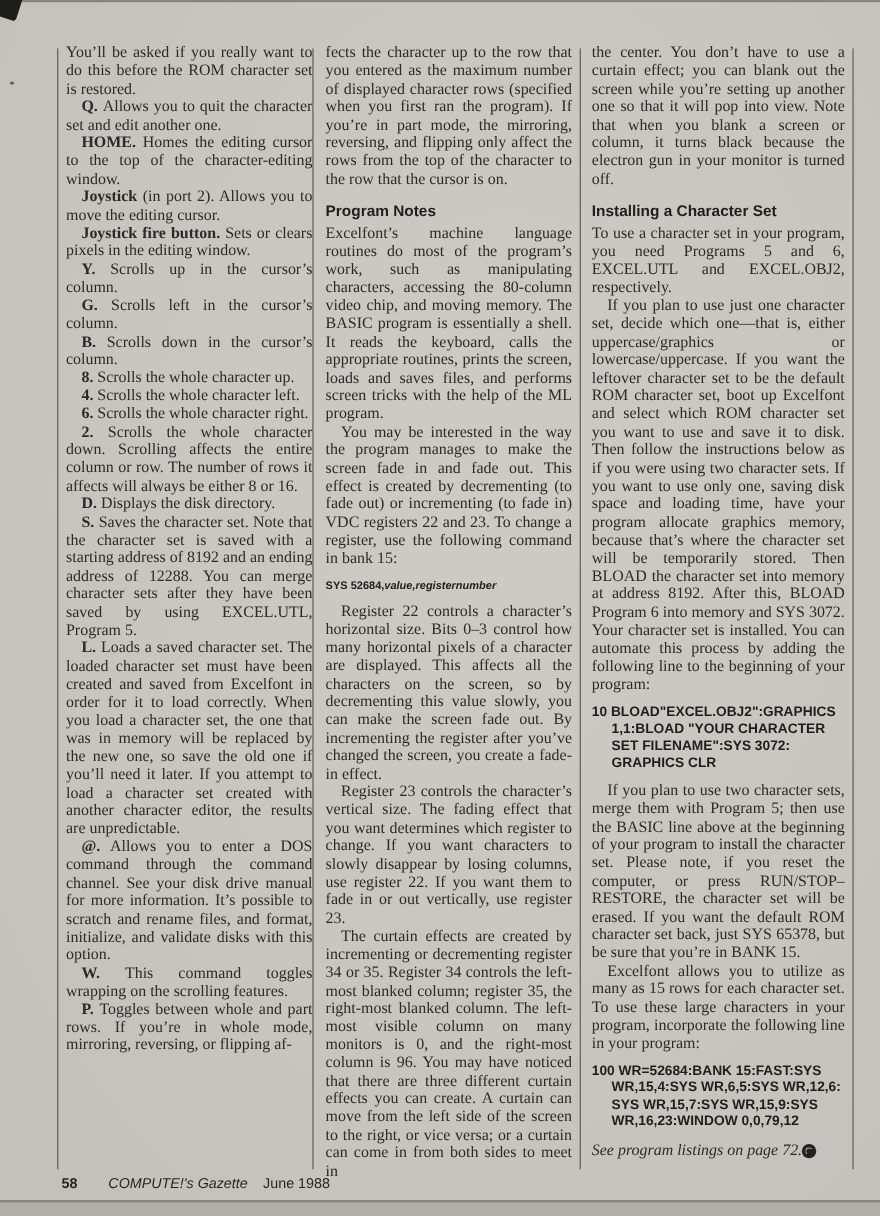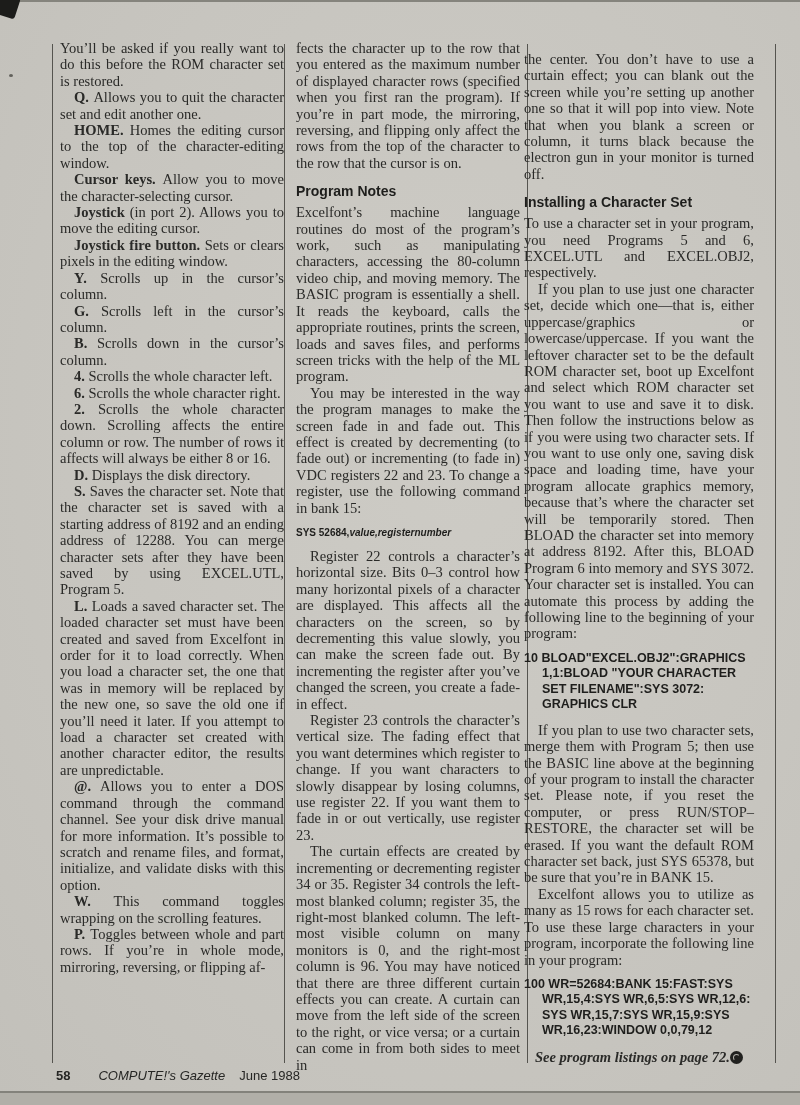--- a/index.html
+++ b/index.html
@@ -23,21 +23,21 @@
   .vrule.r2{left:284px;}
   .vrule.r3{left:527px;}
   .vrule.r4{left:775px;}
 
   .col{
     position:absolute;top:40px;width:224px;
     font-size:14.5px;line-height:16.4px;text-align:justify;
   }
   .col.left{left:60px;}
   .col.middle{left:296px;}
-  .col.right{left:524px;width:230px;margin-top:11px;}
+  .col.right{left:538px;width:230px;}
 
   p.para{margin:0;}
   p.para.indent{text-indent:14px;}
   .lead{font-weight:bold;}
 
   h2.section-heading{
     font-family:"Liberation Sans", sans-serif;
     font-size:14px;font-weight:bold;color:#1e1e1c;
     margin:11px 0 3px;text-align:left;line-height:19px;
   }
@@ -51,22 +51,22 @@
 
   .listing{
     font-family:"Liberation Sans", sans-serif;
     font-size:12.5px;font-weight:bold;color:#1e1e1c;
     margin:9px 0;text-align:left;line-height:15.5px;
   }
   .listing .line{white-space:nowrap;}
   .listing .line.cont{padding-left:18px;}
 
   .signoff{
-    display:flex;justify-content:center;align-items:center;
-    margin-top:10px;text-align:left;font-style:italic;font-weight:bold;
+    display:flex;justify-content:flex-start;align-items:center;
+    margin-top:10px;text-align:left;font-style:italic;
   }
   .endmark{
     position:relative;display:inline-block;width:13px;height:13px;
     background:#21211f;border-radius:50%;flex:0 0 auto;
   }
   .endmark::after{
     content:"";position:absolute;top:3px;left:3px;width:5px;height:5px;
     border:1.5px solid rgba(205,203,196,.85);
     border-right-color:transparent;border-bottom-color:transparent;
     border-radius:50%;
@@ -92,26 +92,26 @@
 
   <div class="vrule r1"></div>
   <div class="vrule r2"></div>
   <div class="vrule r3"></div>
   <div class="vrule r4"></div>
 
   <div class="col left">
       <p class="para"><span>You’ll be asked if you really want to do this before the ROM character set is restored.</span></p>
       <p class="para indent"><b class="lead">Q. </b><span>Allows you to quit the character set and edit another one.</span></p>
       <p class="para indent"><b class="lead">HOME. </b><span>Homes the editing cursor to the top of the character-editing window.</span></p>
-      <p class="para indent"><b class="lead">Cursor keys. </b><span>Allow you to move the character-selecting cursor.</span></p>
       <p class="para indent"><b class="lead">Joystick </b><span>(in port 2). Allows you to move the editing cursor.</span></p>
       <p class="para indent"><b class="lead">Joystick fire button. </b><span>Sets or clears pixels in the editing window.</span></p>
       <p class="para indent"><b class="lead">Y. </b><span>Scrolls up in the cursor’s column.</span></p>
       <p class="para indent"><b class="lead">G. </b><span>Scrolls left in the cursor’s column.</span></p>
       <p class="para indent"><b class="lead">B. </b><span>Scrolls down in the cursor’s column.</span></p>
+      <p class="para indent"><b class="lead">8. </b><span>Scrolls the whole character up.</span></p>
       <p class="para indent"><b class="lead">4. </b><span>Scrolls the whole character left.</span></p>
       <p class="para indent"><b class="lead">6. </b><span>Scrolls the whole character right.</span></p>
       <p class="para indent"><b class="lead">2. </b><span>Scrolls the whole character down. Scrolling affects the entire column or row. The number of rows it affects will always be either 8 or 16.</span></p>
       <p class="para indent"><b class="lead">D. </b><span>Displays the disk directory.</span></p>
       <p class="para indent"><b class="lead">S. </b><span>Saves the character set. Note that the character set is saved with a starting address of 8192 and an ending address of 12288. You can merge character sets after they have been saved by using EXCEL.UTL, Program 5.</span></p>
       <p class="para indent"><b class="lead">L. </b><span>Loads a saved character set. The loaded character set must have been created and saved from Excelfont in order for it to load correctly. When you load a character set, the one that was in memory will be replaced by the new one, so save the old one if you’ll need it later. If you attempt to load a character set created with another character editor, the results are unpredictable.</span></p>
       <p class="para indent"><b class="lead">@. </b><span>Allows you to enter a DOS command through the command channel. See your disk drive manual for more information. It’s possible to scratch and rename files, and format, initialize, and validate disks with this option.</span></p>
       <p class="para indent"><b class="lead">W. </b><span>This command toggles wrapping on the scrolling features.</span></p>
       <p class="para indent"><b class="lead">P. </b><span>Toggles between whole and part rows. If you’re in whole mode, mirroring, reversing, or flipping af-</span></p>
     </div>

